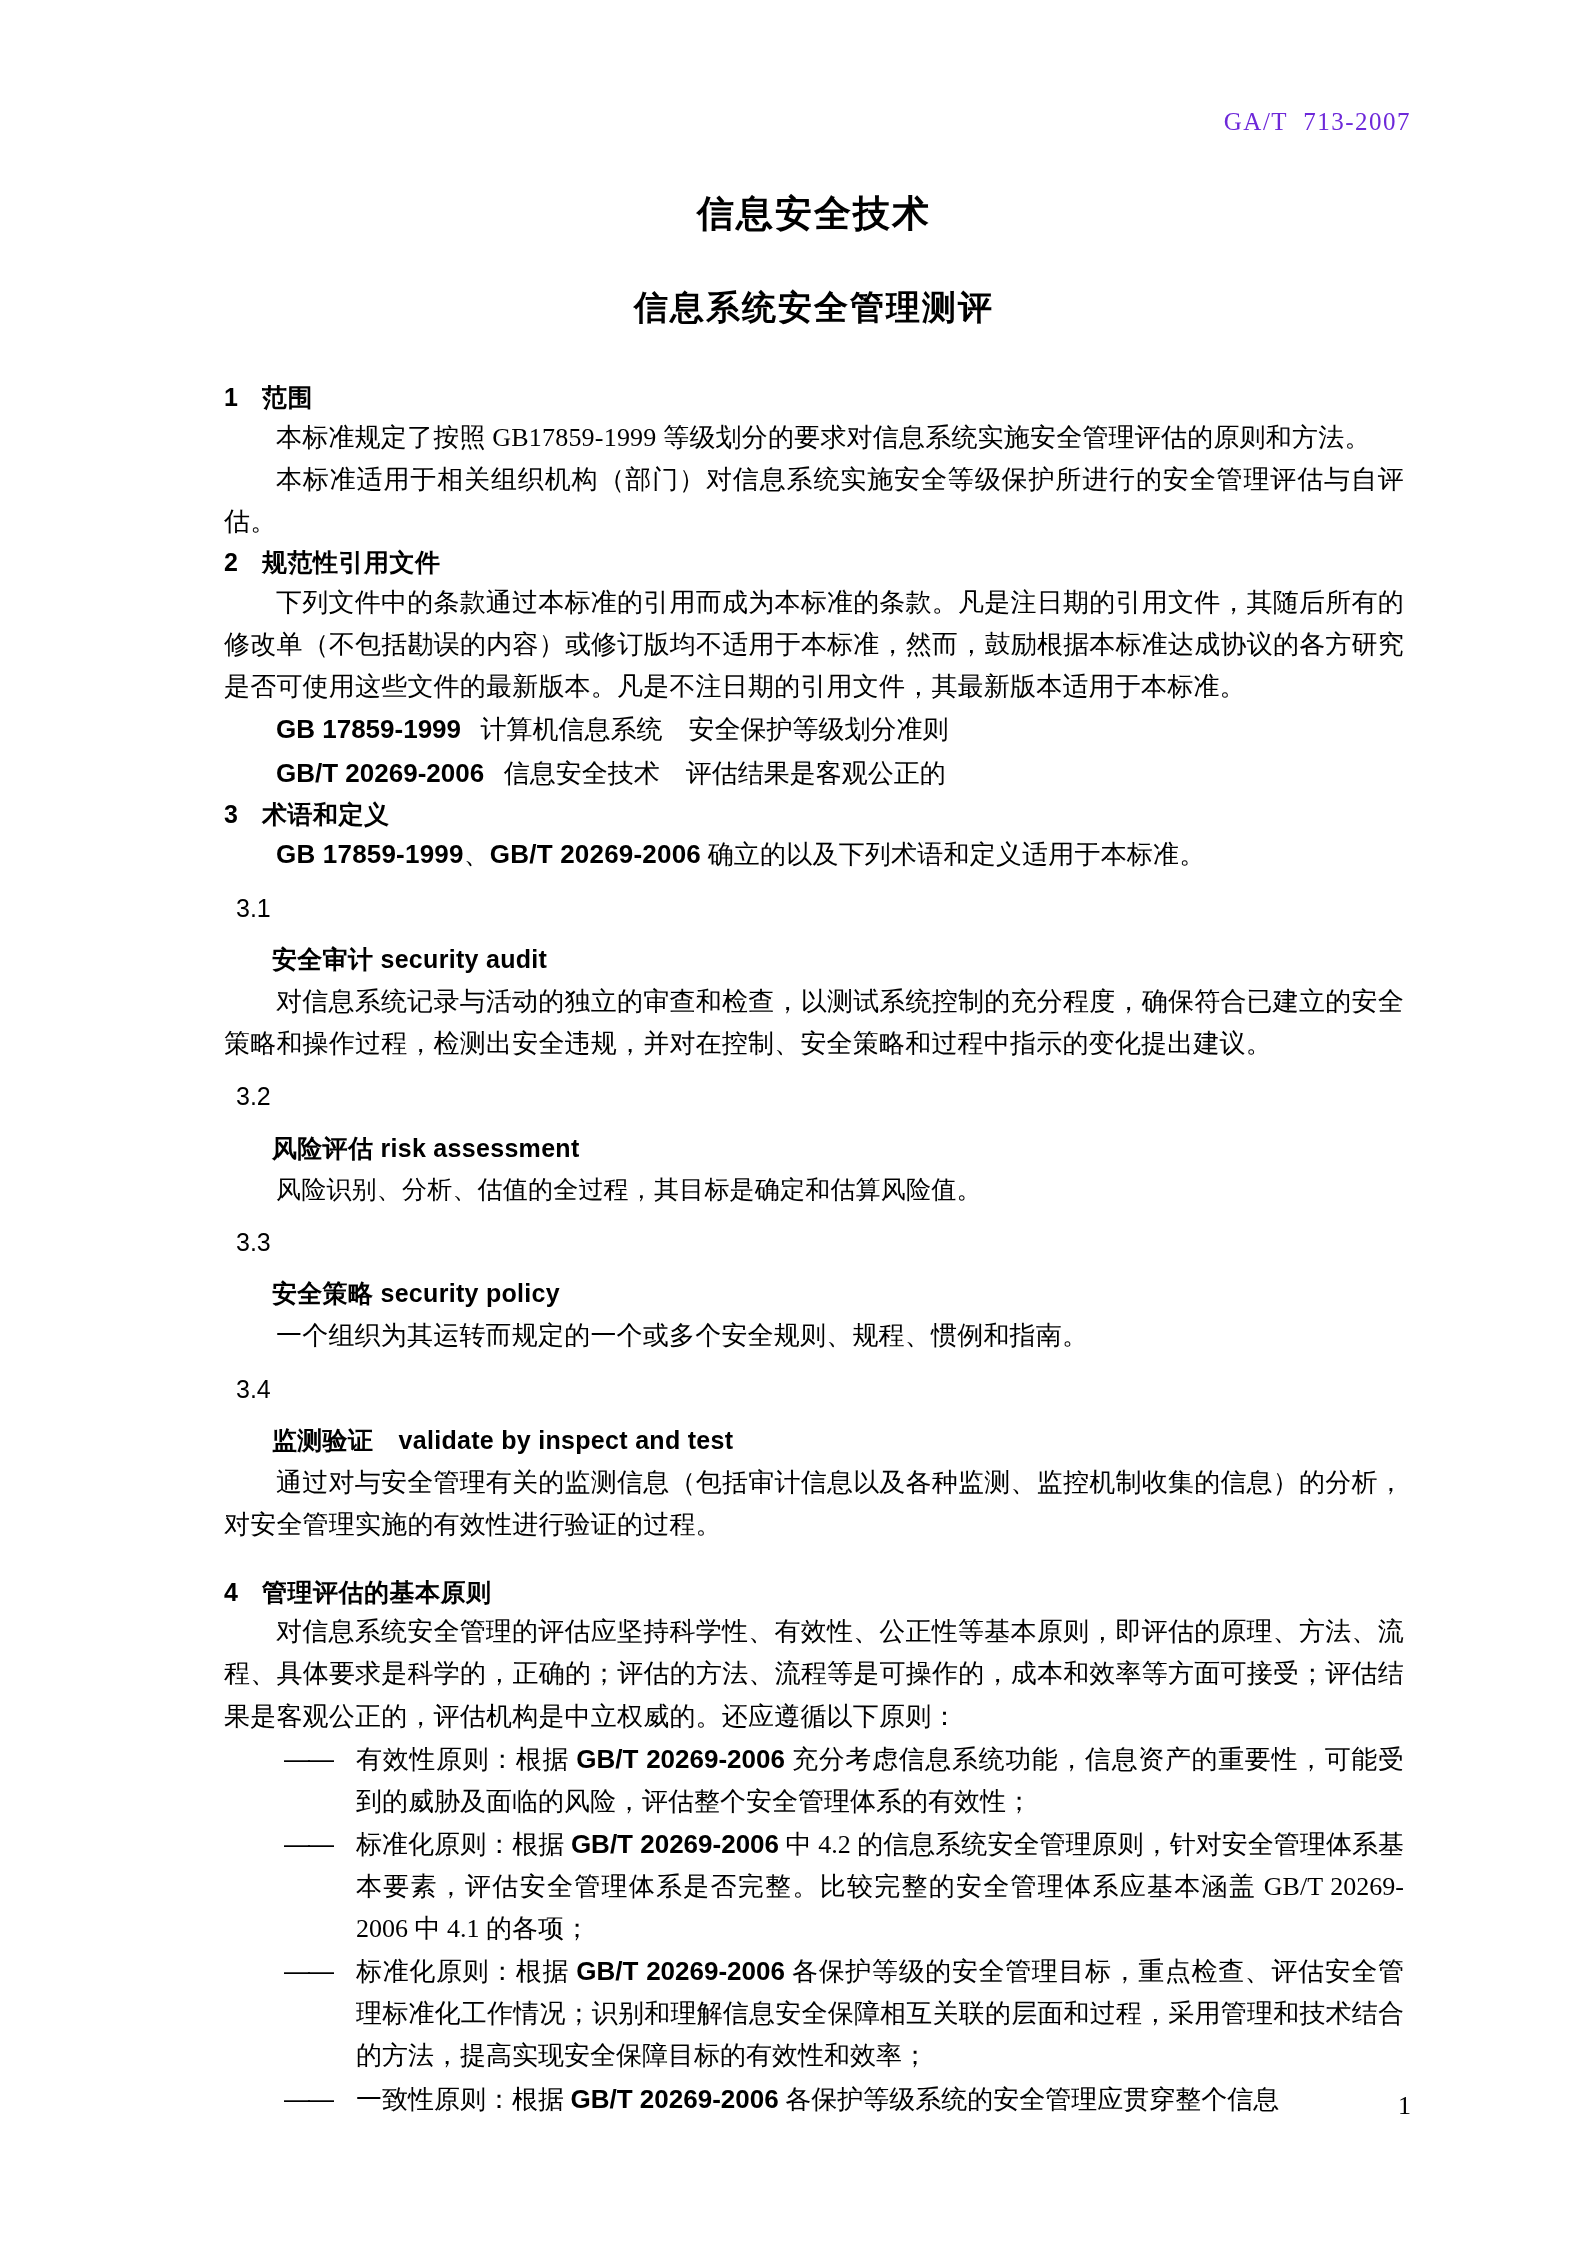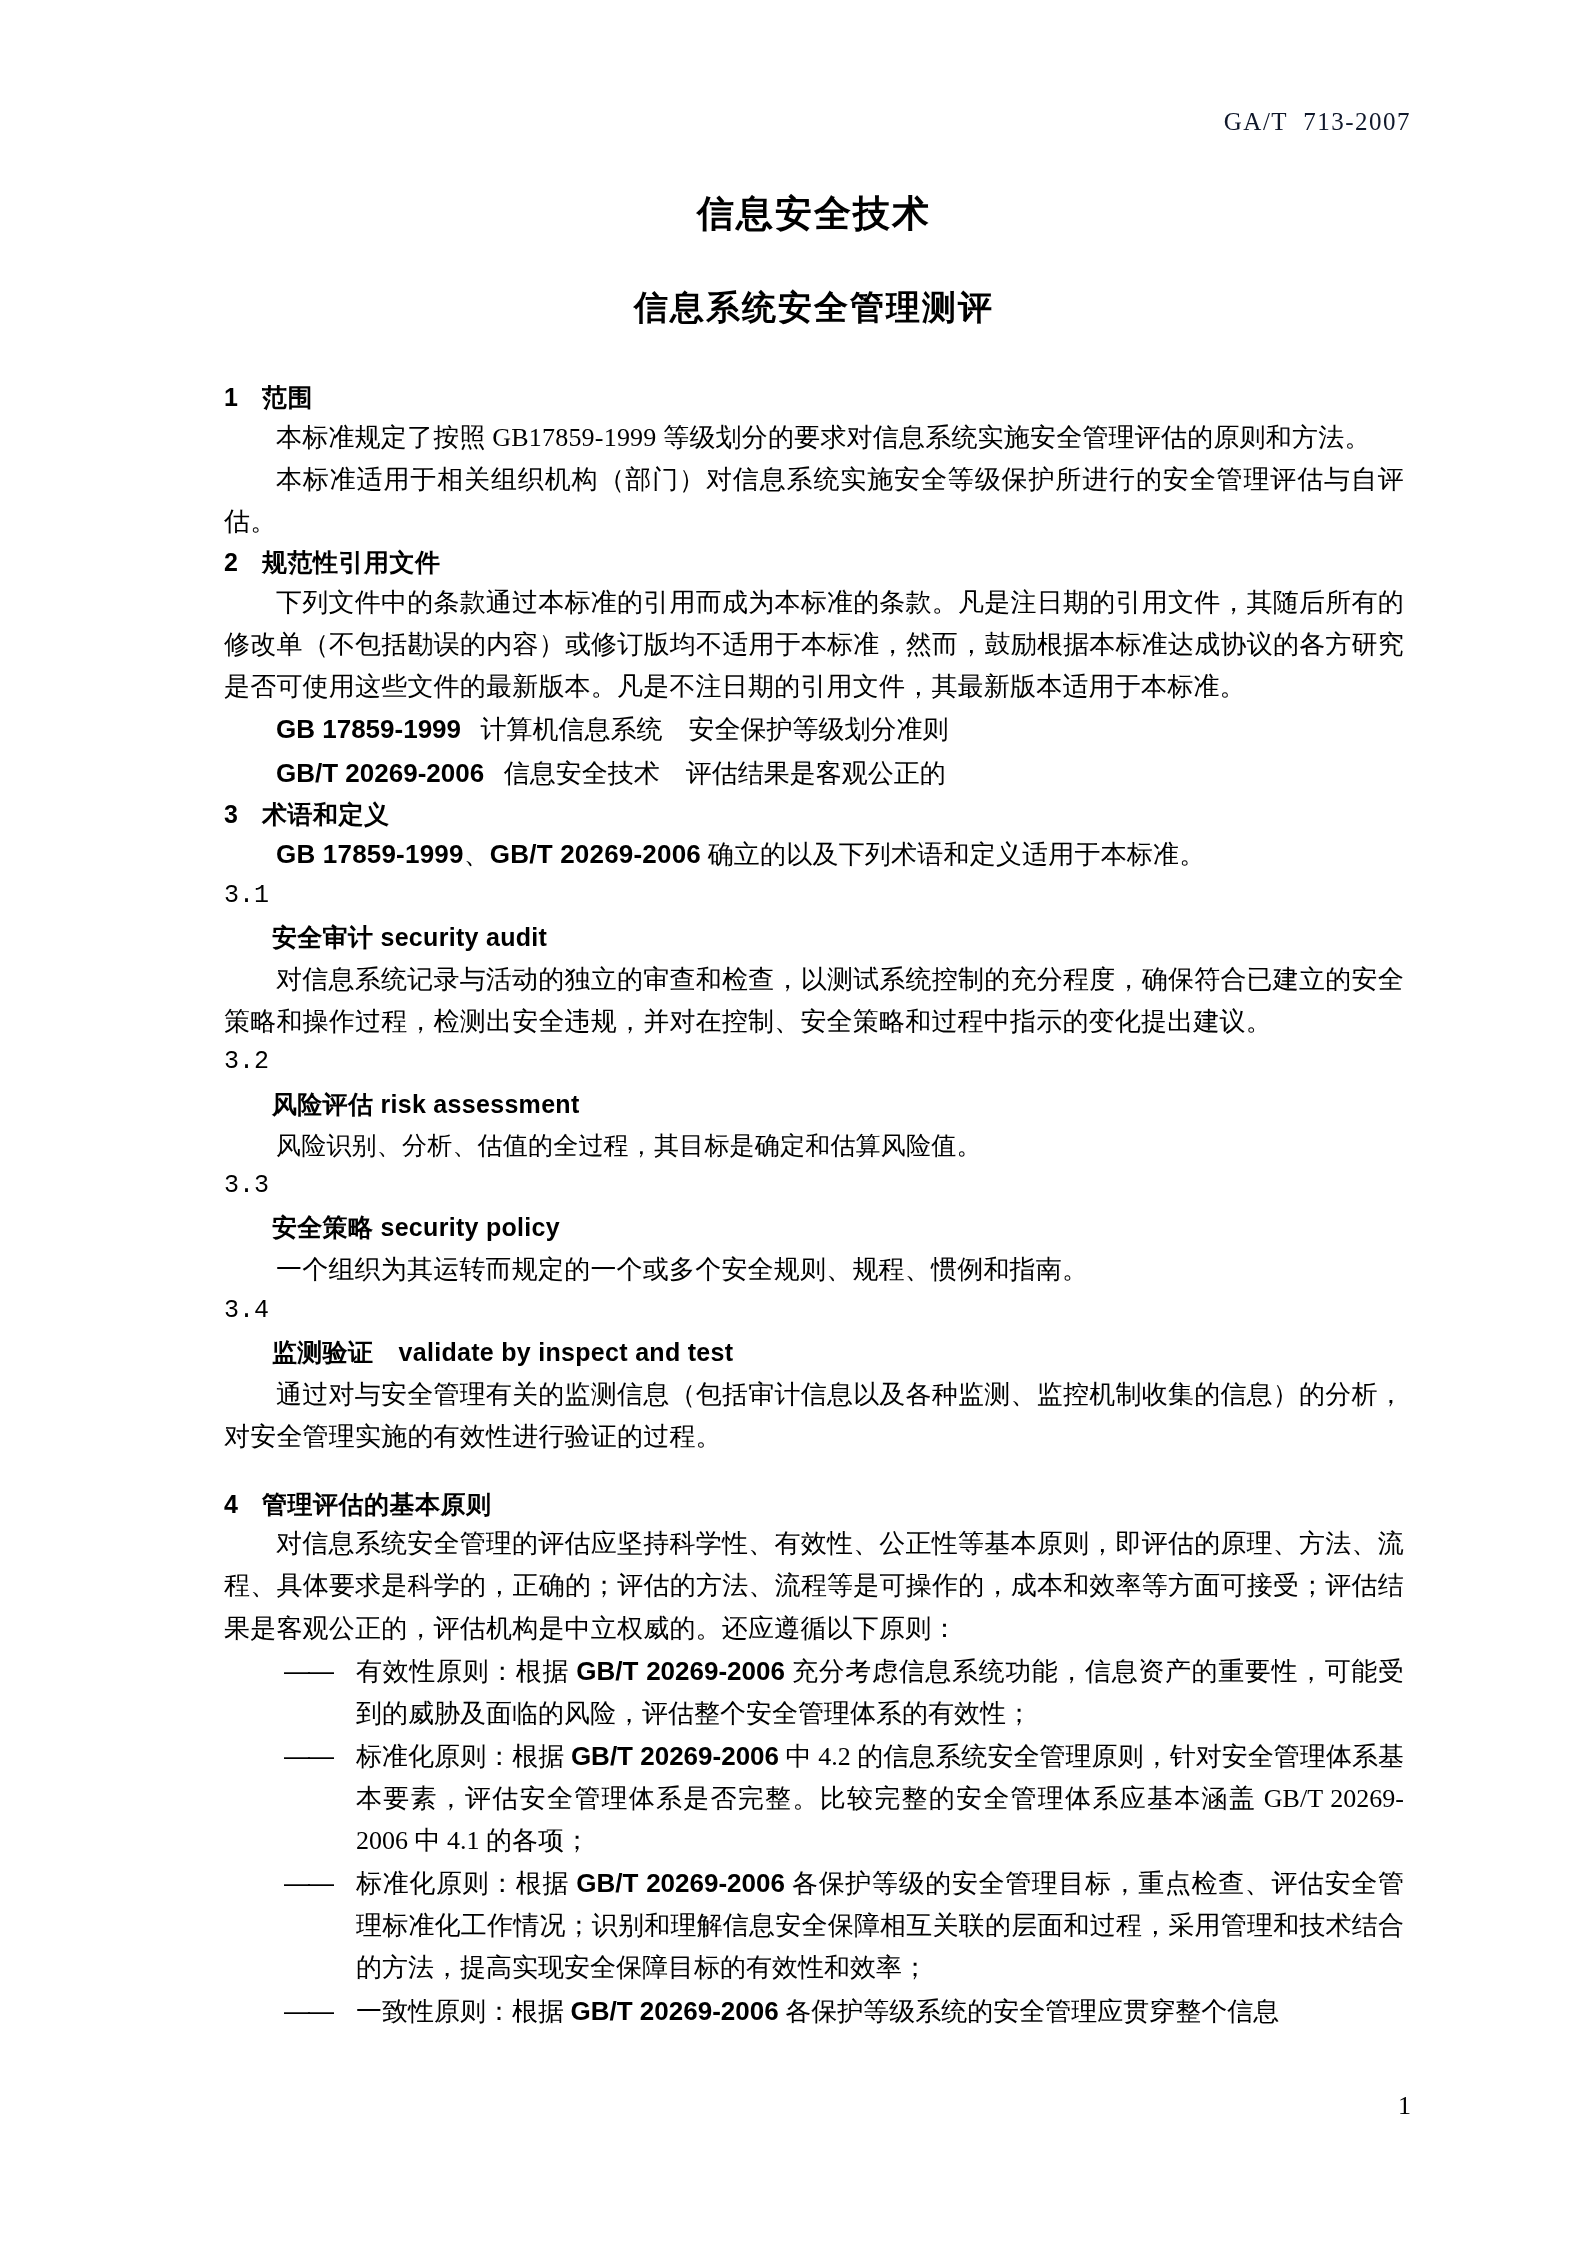--- a/index.html
+++ b/index.html
@@ -20,21 +20,21 @@
     padding: 0;
     overflow: hidden;
   }
   .page-header {
     position: absolute;
     top: 108px;
     right: 176px;
     font-family: "Liberation Serif", "DejaVu Serif", serif;
     font-size: 25px;
     letter-spacing: 1.5px;
-    color: #0f172a;
+    color: #6d28d9;
     white-space: pre;
   }
   .content {
     position: absolute;
     left: 224px;
     top: 190px;
     width: 1180px;
   }
   .doc-title {
     text-align: center;
@@ -60,24 +60,24 @@
     font-size: 25px;
     line-height: 1.55;
     margin: 0;
     letter-spacing: 0.5px;
   }
   .sec-heading .num {
     display: inline-block;
     min-width: 38px;
   }
   .clause-num {
-    font-family: Liberation Mono, monospace;
+    font-family: Liberation Sans, sans-serif;
     font-size: 25px;
     line-height: 1.55;
-    margin: 0;
+    margin: 12px;
   }
   .term {
     font-family: "Liberation Sans", "DejaVu Sans", sans-serif;
     font-weight: bold;
     font-size: 25px;
     line-height: 1.6;
     margin: 2px;
     padding-left: 46px;
     letter-spacing: 0.3px;
   }

